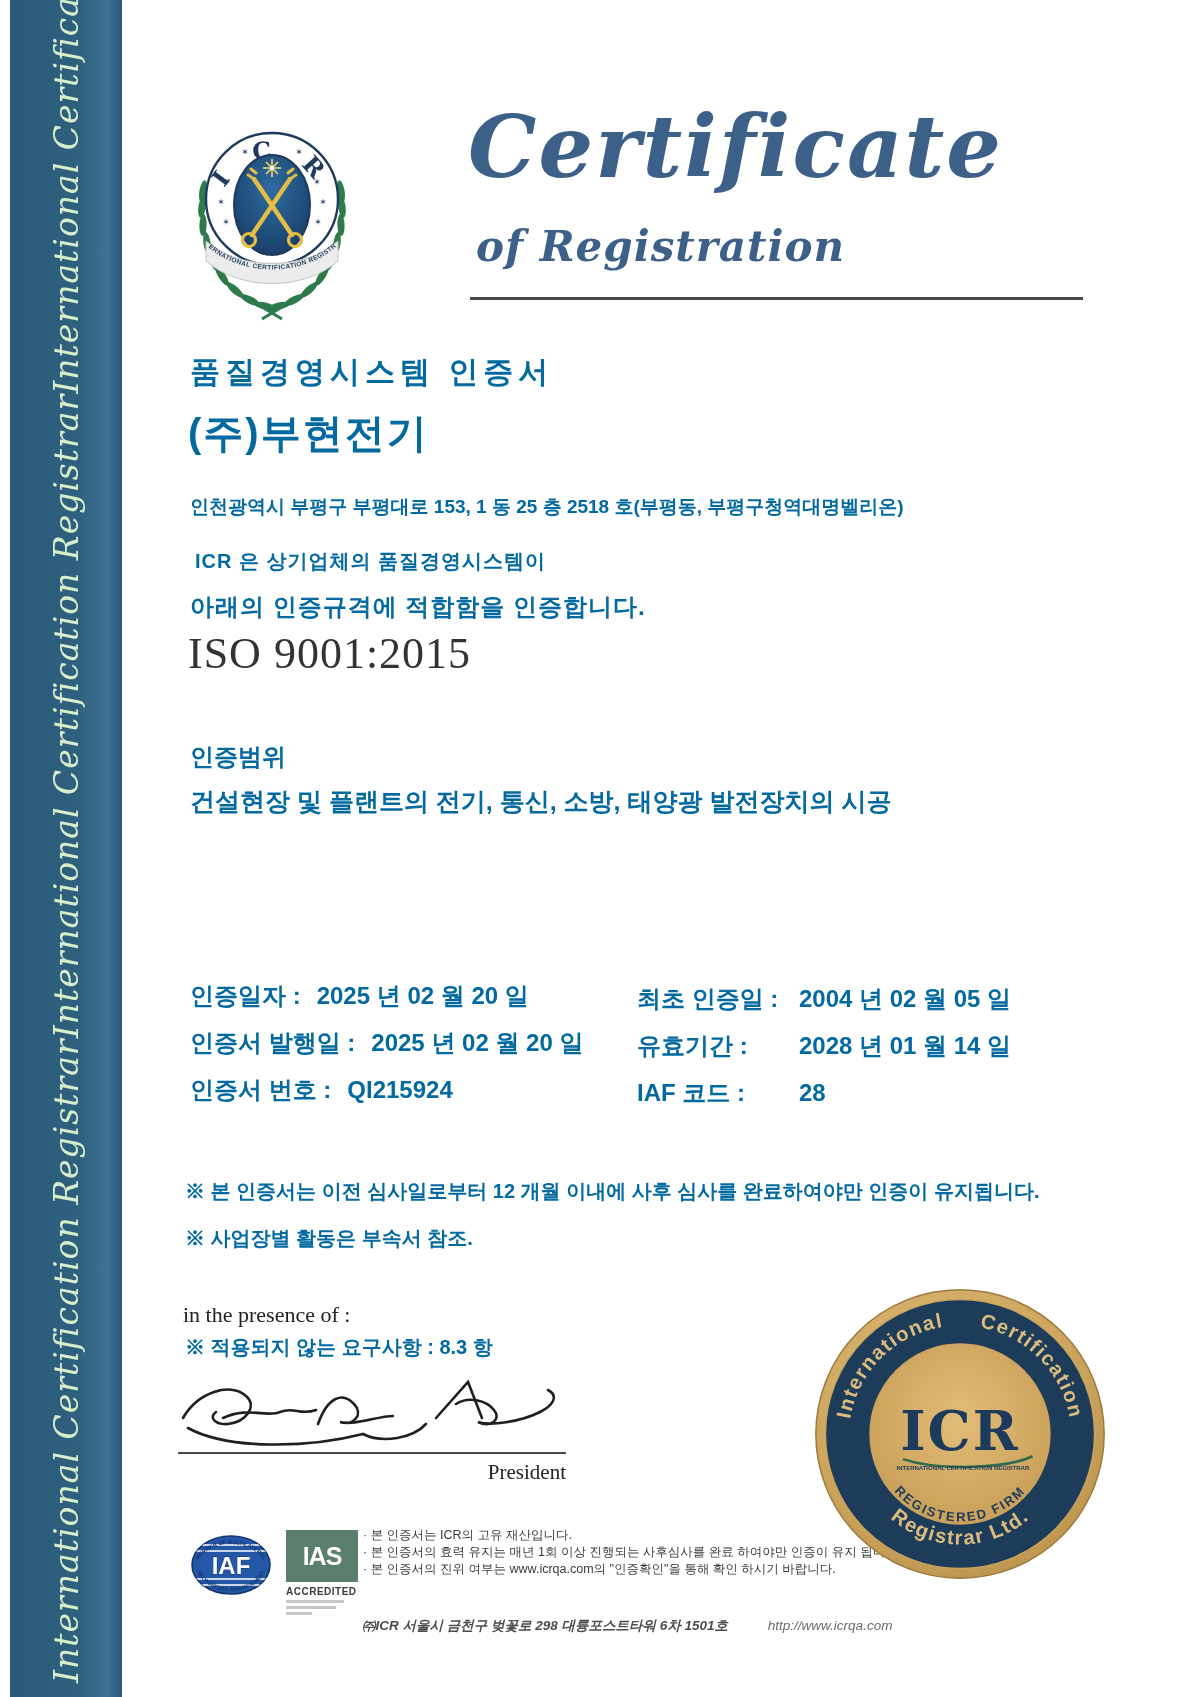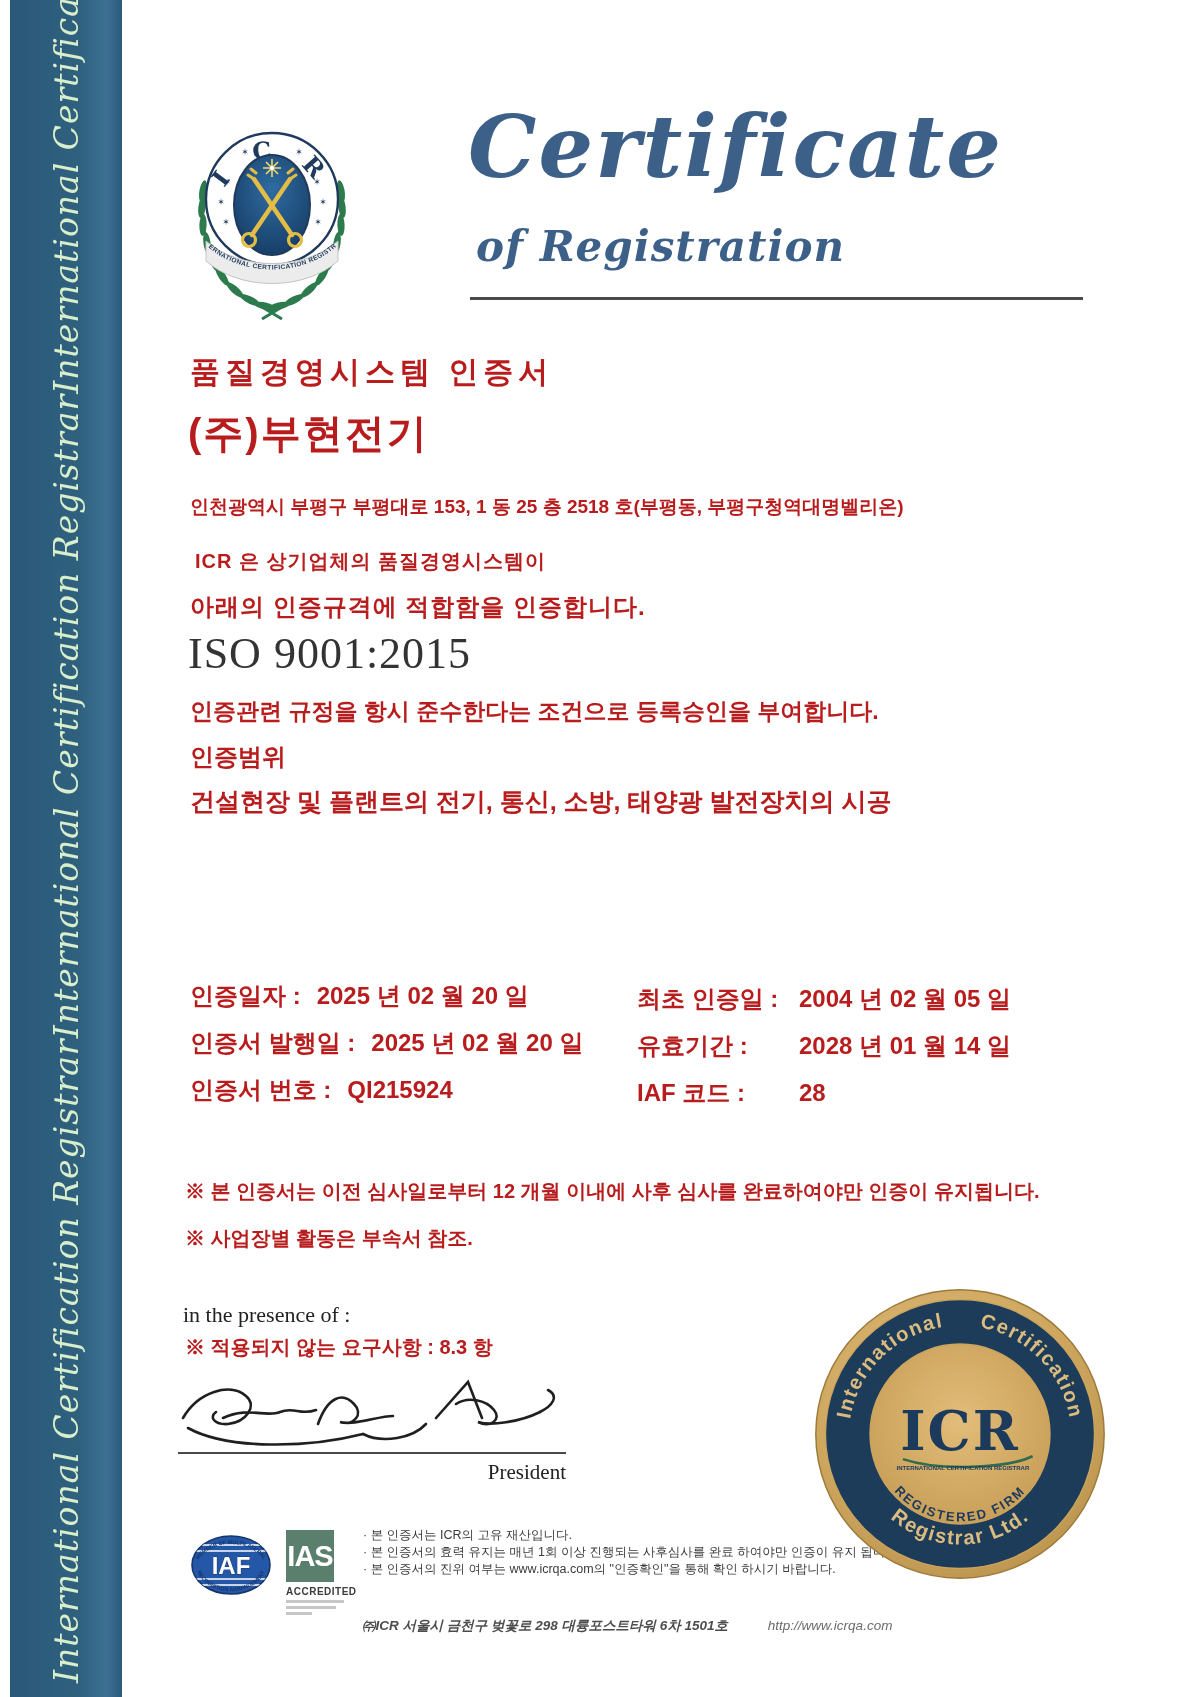--- a/index.html
+++ b/index.html
@@ -30,21 +30,21 @@
     font-family:"DejaVu Serif","Liberation Serif",serif;font-style:italic;font-weight:bold;
     font-size:86px;color:#3d6089;letter-spacing:2px;
   }
   .title-sub{
     left:476px;top:222px;
     font-family:"DejaVu Serif","Liberation Serif",serif;font-style:italic;font-weight:bold;
     font-size:42px;color:#3d6089;letter-spacing:1px;
   }
   .title-rule{left:470px;top:297px;width:613px;height:3px;background:#4a4a4a;}
   
-  .k{color:#b91c1c;font-weight:bold;white-space:nowrap;}
+  .k{color:#0369a1;font-weight:bold;white-space:nowrap;}
   .doc-heading{left:190px;top:352px;font-size:30px;letter-spacing:5px;}
   .company{left:188px;top:406px;font-size:40px;letter-spacing:2px;}
   .address{left:190px;top:494px;font-size:19px;}
   .stmt1{left:195px;top:548px;font-size:20px;letter-spacing:1px;}
   .stmt2{left:190px;top:591px;font-size:24px;letter-spacing:1px;}
   .standard{
     left:188px;top:628px;font-family:"Liberation Serif","DejaVu Serif",serif;
     font-weight:normal;font-size:44px;color:#333;letter-spacing:1px;
   }
   .condition{left:190px;top:696px;font-size:23px;}
@@ -69,22 +69,22 @@
     font-family:"Liberation Serif","DejaVu Serif",serif;font-size:22px;color:#222;line-height:29px;
   }
   .sig-line{left:178px;top:1452px;width:388px;height:2px;background:#4a4a4a;}
   .president{
     left:420px;top:1460px;width:146px;text-align:right;
     font-family:"Liberation Serif","DejaVu Serif",serif;font-size:21px;color:#222;
   }
   
   .ias-wrap{left:286px;top:1530px;width:72px;}
   .ias-square{
-    width:48px;height:52px;background:#5b7f6d;color:#fff;display:flex;align-items:center;justify-content:center;
-    font-weight:bold;font-size:29px;font-family:"Liberation Sans",sans-serif;letter-spacing:-1px;
+    width:72px;height:52px;background:#5b7f6d;color:#fff;display:flex;align-items:center;justify-content:center;
+    font-weight:bold;font-size:25px;font-family:"Liberation Sans",sans-serif;letter-spacing:-1px;
   }
   .ias-sub{margin-top:4px;font-size:10px;font-weight:bold;color:#3c3c3c;letter-spacing:0.5px;}
   .ias-bar{height:3px;background:#a9a9a9;margin-top:3px;opacity:.65;}
   
   .fine{left:363px;top:1527px;width:710px;font-size:12.5px;color:#3a3a3a;line-height:17px;}
   .footer{left:362px;top:1617px;font-size:13.5px;color:#4c4c4c;font-weight:bold;white-space:nowrap;font-style:italic;}
   .footer .url{margin-left:36px;color:#6b6b6b;font-weight:normal;}
 </style>
 </head>
 <body>
@@ -173,21 +173,20 @@
   <div class="abs title-main">Certificate</div>
   <div class="abs title-sub">of Registration</div>
   <div class="abs title-rule"></div>
 
   <div class="abs k doc-heading">품질경영시스템 인증서</div>
   <div class="abs k company">(주)부현전기</div>
   <div class="abs k address">인천광역시 부평구 부평대로 153, 1 동 25 층 2518 호(부평동, 부평구청역대명벨리온)</div>
   <div class="abs k stmt1">ICR 은 상기업체의 품질경영시스템이</div>
   <div class="abs k stmt2">아래의 인증규격에 적합함을 인증합니다.</div>
   <div class="abs standard">ISO 9001:2015</div>
-  <div class="abs k condition">인증관련 규정을 항시 준수한다는 조건으로 등록승인을 부여합니다.</div>
   <div class="abs k scope-label">인증범위</div>
   <div class="abs k scope">건설현장 및 플랜트의 전기, 통신, 소방, 태양광 발전장치의 시공</div>
 
   <div class="abs k details details-left">
     <div class="row">
       <span class="lbl">인증일자 :</span>
       <span class="val">2025 년 02 월 20 일</span>
     </div>
     <div class="row">
       <span class="lbl">인증서 발행일 :</span>

